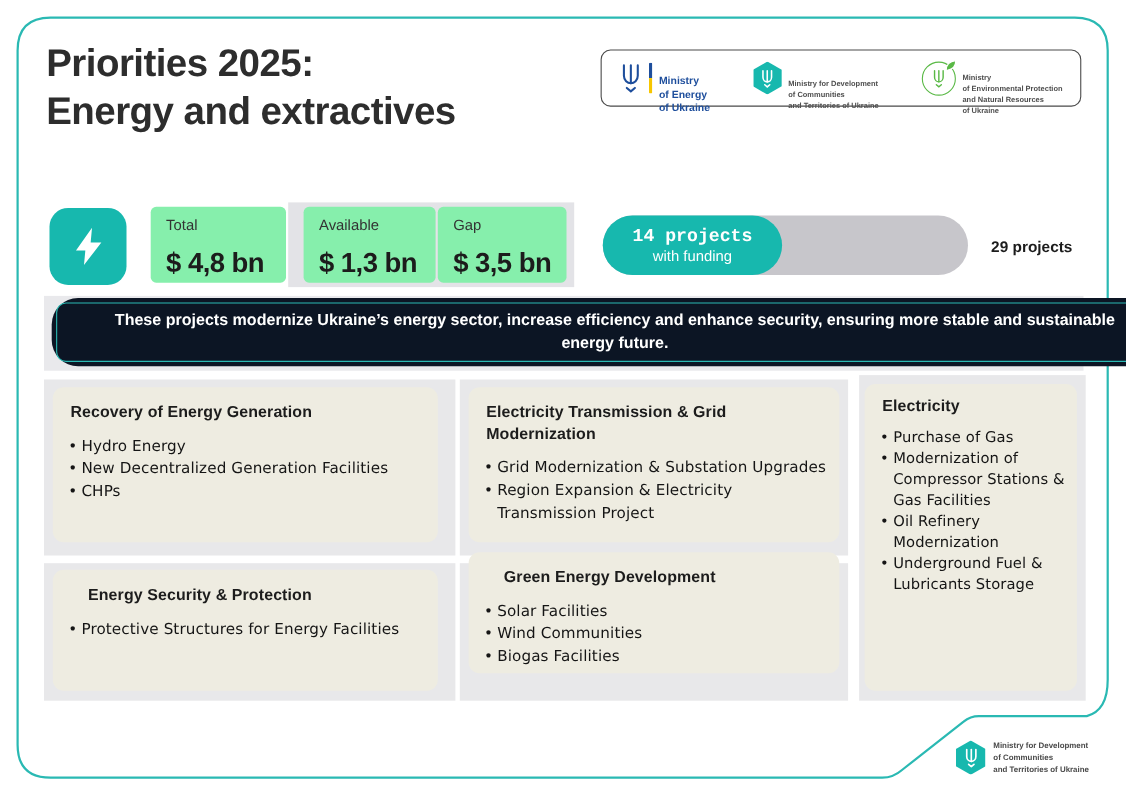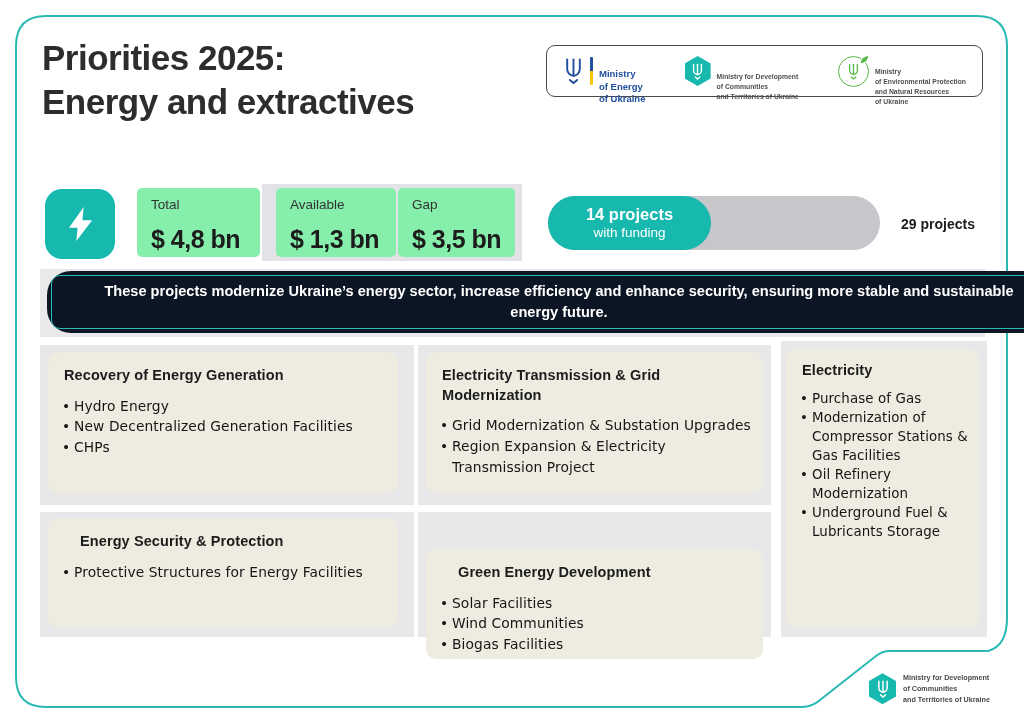--- a/index.html
+++ b/index.html
@@ -66,21 +66,21 @@
   #stat-gap { left: 398px; top: 188px; width: 117px; }
 
   
   .bar-track { left: 548px; top: 196px; width: 332px; height: 54px; background: #c7c6cb; border-radius: 27px; }
   .bar-fill {
     position: absolute; left: 0; top: 0; width: 163px; height: 54px;
     background: #17b8ae; border-radius: 27px;
     display: flex; flex-direction: column; align-items: center; justify-content: center;
     color: #fff; line-height: 1.2;
   }
-  .bar-fill .l1 { font-size: 16.5px; font-weight: 700; }
+  .bar-fill .l1 { font-size: 16.5px; font-weight: 700; font-family: Liberation Mono, monospace; }
   .bar-fill .l2 { font-size: 13.5px; font-weight: 400; }
   .bar-total-label { left: 901px; top: 216px; font-size: 14px; font-weight: 700; color: #1c1c1c; }
 
   
   .banner-backing { left: 40px; top: 269px; width: 945px; height: 68px; background: #e9e9ec; }
   .banner {
     left: 47px; top: 271px; width: 1024px; height: 62px;
     background: #0c1524; border-radius: 24px; padding: 4px;
   }
   .banner-inner {
@@ -101,21 +101,21 @@
   #panel-5 { left: 418px; top: 512px; width: 353px; height: 125px; }
 
   .card {
     background: #eeece1; border-radius: 10px;
     font-family: "DejaVu Sans", sans-serif;
   }
   #card-1 { left: 48px;  top: 352px; width: 350px; height: 141px; }
   #card-2 { left: 426px; top: 352px; width: 337px; height: 141px; }
   #card-3 { left: 786px; top: 349px; width: 193px; height: 279px; }
   #card-4 { left: 48px;  top: 518px; width: 350px; height: 110px; }
-  #card-5 { left: 426px; top: 549px; width: 337px; height: 110px; }
+  #card-5 { left: 426px; top: 502px; width: 337px; height: 110px; }
 
   .card h3 {
     font-size: 14.5px; font-weight: 700; color: #1c1c1c;
     padding: 14px 14px 0 16px; line-height: 1.35;
     font-family: "Liberation Sans", sans-serif; letter-spacing: 0.1px;
   }
   .card.title-indent h3 { padding-left: 32px; }
   .card ul { list-style: none; margin-top: 10px; padding: 0 10px 0 14px; }
   .card li {
     font-size: 13.8px; color: #151515; line-height: 1.5;

